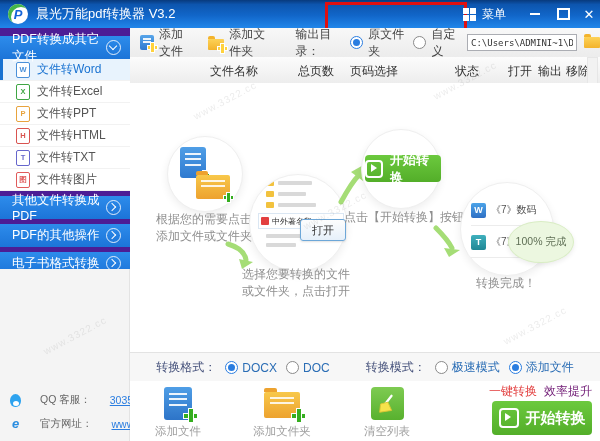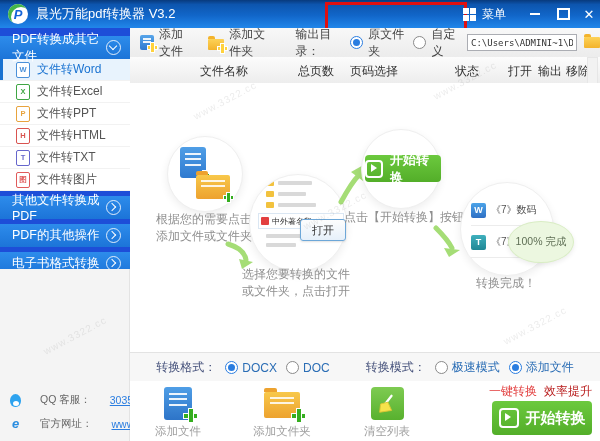--- a/index.html
+++ b/index.html
@@ -17,21 +17,21 @@
   .redbox{position:absolute;left:325px;top:2px;width:136px;height:23px;border:3px solid #e01010;}
   .menu{position:absolute;left:463px;top:0;height:28px;display:flex;align-items:center;gap:6px;color:#fff;font-size:12px;cursor:default;}
   .mgrid{width:13px;height:13px;display:grid;grid-template-columns:6px 6px;grid-template-rows:6px 6px;gap:1px;}
   .mgrid i{background:#fff;}
   .winbtn{position:absolute;top:0;height:28px;width:26px;display:flex;align-items:center;justify-content:center;color:#fff;font-size:12px;}
   .btn-min{left:522px;}  .btn-min i{width:10px;height:2px;background:#fff;}
   .btn-max{left:550px;}  .btn-max i{width:9px;height:8px;border:2px solid #fff;}
   .btn-close{left:576px;font-size:13px;}
 
   
-  .sidebar{position:absolute;left:0;top:28px;width:130px;bottom:0;background:#1d4ed8;}
+  .sidebar{position:absolute;left:0;top:28px;width:130px;bottom:0;background:#4c1d95;}
   .sg{height:23px;margin-top:5px;background:linear-gradient(180deg,#2d8ceb,#1c74d8);color:#fff;
     font-size:12.5px;display:flex;align-items:center;justify-content:space-between;padding:0 9px 0 12px;}
   .sg:first-child{margin-top:8px;}
   .chev{width:13px;height:13px;border:1px solid rgba(255,255,255,.85);border-radius:50%;position:relative;flex:none;}
   .chev i{position:absolute;width:5px;height:5px;border-right:1.5px solid #fff;border-bottom:1.5px solid #fff;}
   .chev.down i{transform:rotate(45deg);left:3px;top:2px;}
   .chev.right i{transform:rotate(-45deg);left:2px;top:3px;}
   .side-items{background:#fff;}
   .side-item{height:21px;display:flex;align-items:center;gap:7px;padding-left:16px;font-size:12px;color:#555;border-bottom:1px solid #f2f2f2;cursor:default;}
   .side-item.sel{background:#e8f3fd;color:#1a73d1;box-shadow:inset 3px 0 0 #1a73d1;}
@@ -115,21 +115,21 @@
   .bgroup{position:absolute;top:5px;width:80px;display:flex;flex-direction:column;align-items:center;gap:4px;font-size:11.5px;color:#a0a0a0;cursor:pointer;}
   .icw{position:relative;height:34px;display:flex;align-items:flex-end;}
   .ldoc{width:28px;height:33px;border-radius:3px;background:linear-gradient(#4f9ee6,#2d74c8);position:relative;}
   .ldoc .lines{position:absolute;left:5px;right:5px;top:6px;height:16px;background:repeating-linear-gradient(#fff 0 2px,transparent 2px 5.5px);opacity:.9;}
   .lfolder{width:36px;height:26px;background:linear-gradient(#f8c84a,#eda22f);border-radius:2px;position:relative;margin-bottom:2px;}
   .lfolder::before{content:"";position:absolute;top:-4px;left:0;width:13px;height:4px;background:#eda22f;border-radius:2px 2px 0 0;}
   .lfolder .lines{position:absolute;left:6px;right:6px;top:5px;height:10px;background:repeating-linear-gradient(rgba(255,255,255,.85) 0 2px,transparent 2px 5px);}
   .ltile{width:33px;height:33px;border-radius:4px;background:linear-gradient(#7ecb52,#58b12e);display:flex;align-items:center;justify-content:center;}
   .promo{position:absolute;right:8px;top:2px;font-size:12px;white-space:nowrap;}
   .promo .r{color:#e23b3b;margin-right:7px;}
-  .promo .b{color:#b91c1c;}
+  .promo .b{color:#701a75;}
   .start-btn{position:absolute;right:8px;top:20px;width:100px;height:34px;font-size:15px;cursor:pointer;}
   .start-btn .play{width:16px;height:16px;}
 
   .wm{position:absolute;font-size:10px;letter-spacing:1px;color:rgba(120,120,120,.15);transform:rotate(-28deg);pointer-events:none;}
 </style>
 </head>
 <body>
 
 <div class="app">
 
@@ -242,21 +242,21 @@
       <span class="radio on"></span>
       <span class="rlbl">原文件夹</span>
       <span class="radio"></span>
       <span class="rlbl">自定义</span>
       <input class="path-input" value="C:\Users\ADMINI~1\Desktop\" style="">
       <span class="sfolder" style="margin-top:0;"></span>
     </div>
 
     <div class="table-head">
       <span class="th" style="left:10px;margin-top:36px;">编号</span>
-      <span class="th" style="left:70px;">文件名称</span>
+      <span class="th" style="left:80px;">文件名称</span>
       <span class="th" style="left:168px;">总页数</span>
       <span class="th" style="left:220px;">页码选择</span>
       <span class="th" style="left:325px;">状态</span>
       <span class="th" style="left:378px;">打开</span>
       <span class="th" style="left:408px;">输出</span>
       <span class="th" style="left:436px;">移除</span>
     </div>
     <div class="scroll-strip"></div>
 
     <div class="table-body">

